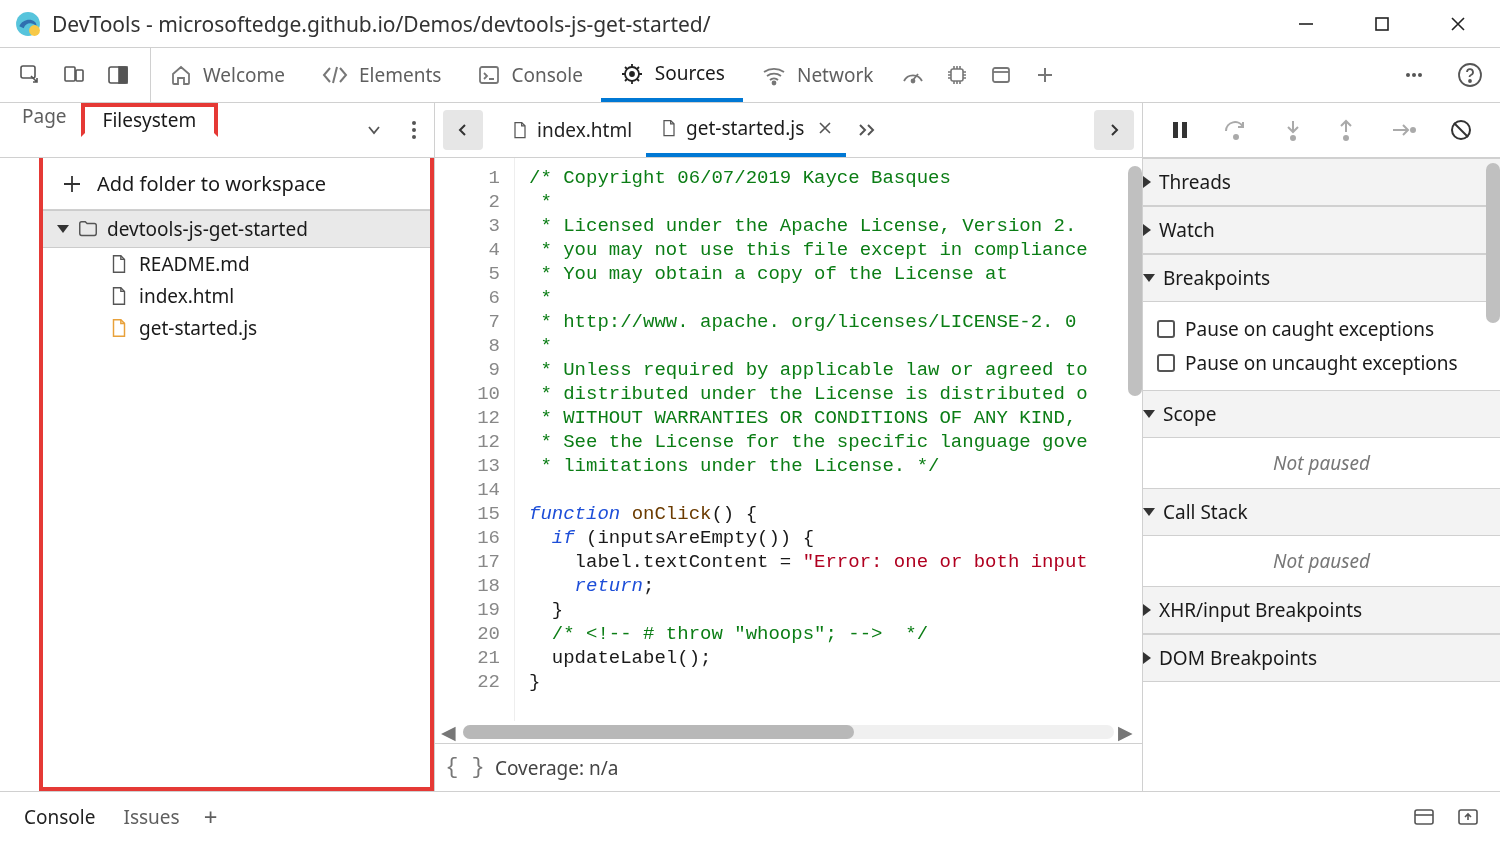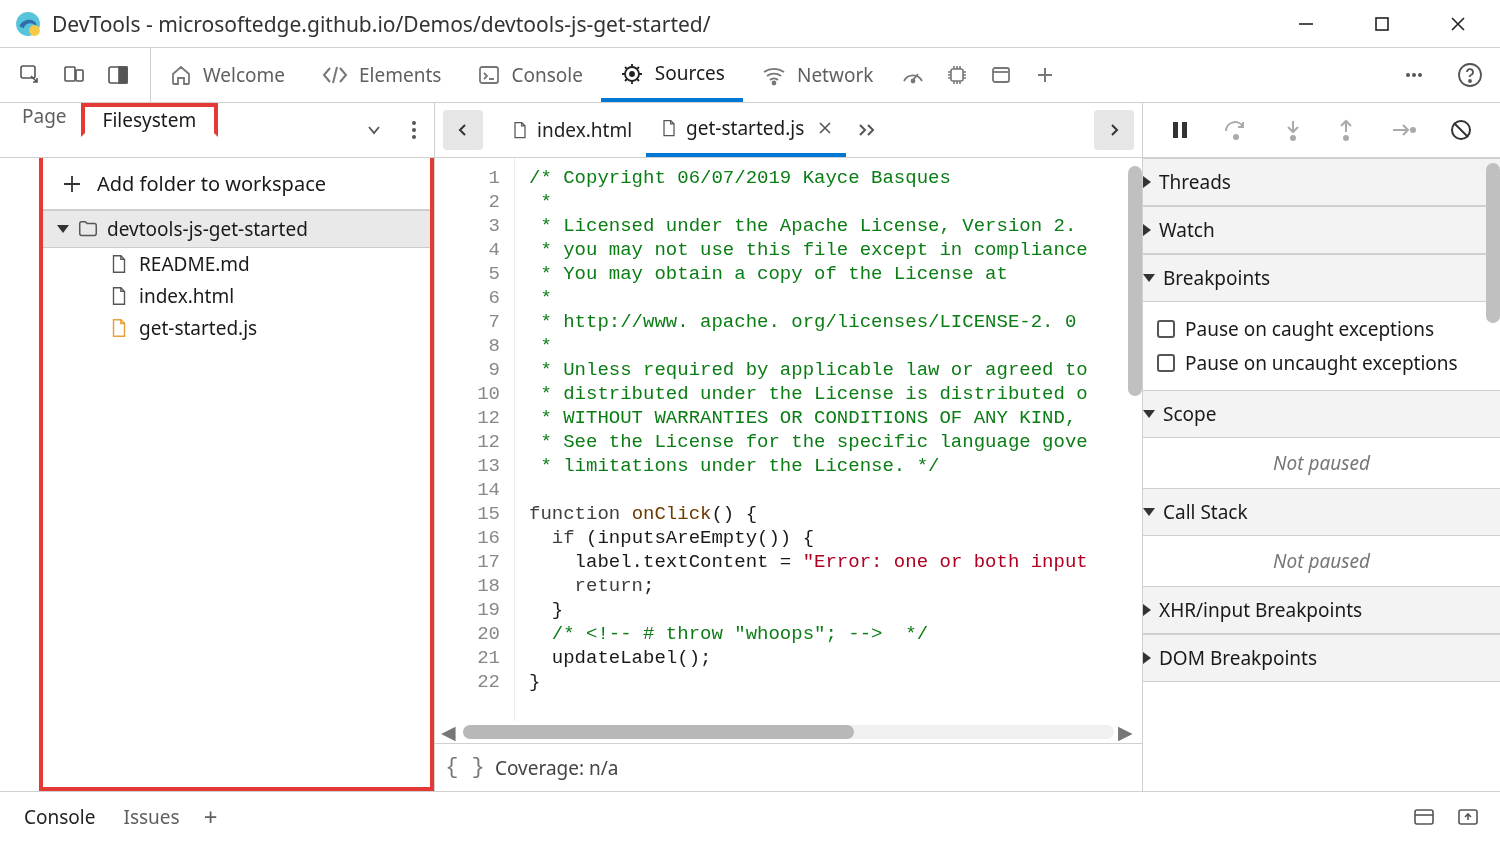--- a/index.html
+++ b/index.html
@@ -47,21 +47,21 @@
   .filetab { display:flex; align-items:center; gap:8px; padding:0 14px; height:100%; color:#222;}
   .filetab.active { border-bottom:4px solid var(--accent); color:var(--text);}
   .filetab .close { margin-left:6px; color:#666;}
   .file-tabs .spacer { flex:1;}
   .editor { flex:1; display:flex; overflow:hidden; font-family:var(--mono); font-size:19px; position:relative;}
   .gutter { width:80px; text-align:right; color:#888; padding:8px 14px 8px 0; border-right:1px solid #eee; user-select:none; background:#fff;}
   .gutter div { height:24px; line-height:24px;}
   .code { flex:1; padding:8px 0 8px 14px; white-space:pre; overflow:hidden; position:relative;}
   .code .line { height:24px; line-height:24px;}
   .c-comment { color:#0b7d15;}
-  .c-kw { color:#404040;}
+  .c-kw { color:#1d4ed8;font-style:italic;}
   .c-fn { color:#6b3b00;}
   .c-str { color:#b00020;}
   .editor-scroll-v { position:absolute; right:0; top:8px; width:14px; height:230px; background:#c0c0c0; border-radius:7px;}
   .hscroll { height:22px; display:flex; align-items:center; padding:0 6px;}
   .hscroll .arrow { width:18px;color:#777;}
   .hscroll .track { flex:1; height:14px; background:#f0f0f0; border-radius:7px; position:relative; margin:0 4px;}
   .hscroll .thumb { position:absolute; left:0; top:0; height:14px; width:60%; background:#b8b8b8; border-radius:7px;}
   .coverage-row { height:48px; display:flex; align-items:center; border-top:1px solid var(--border);}
   .pretty { width:60px; display:flex;align-items:center;justify-content:center; color:#777; font-family:var(--mono); font-size:22px;}
   .coverage-text { color:#444;}

